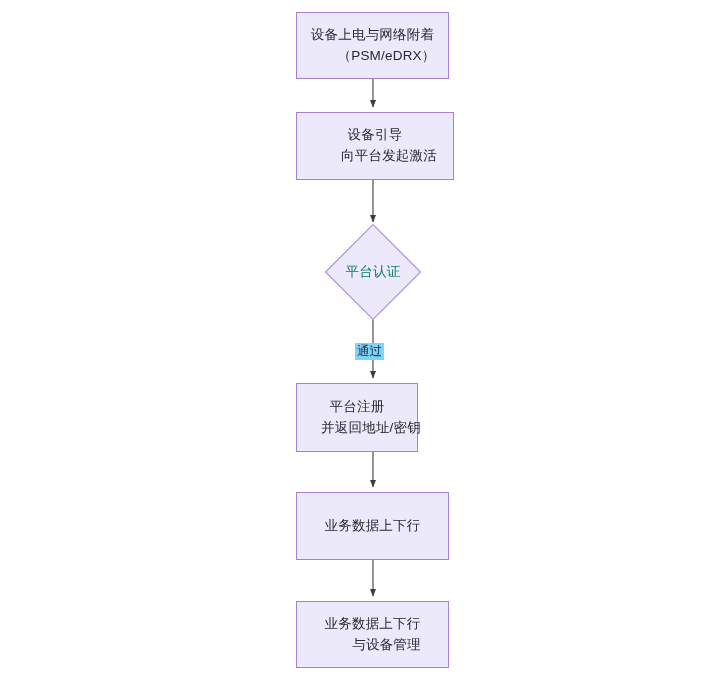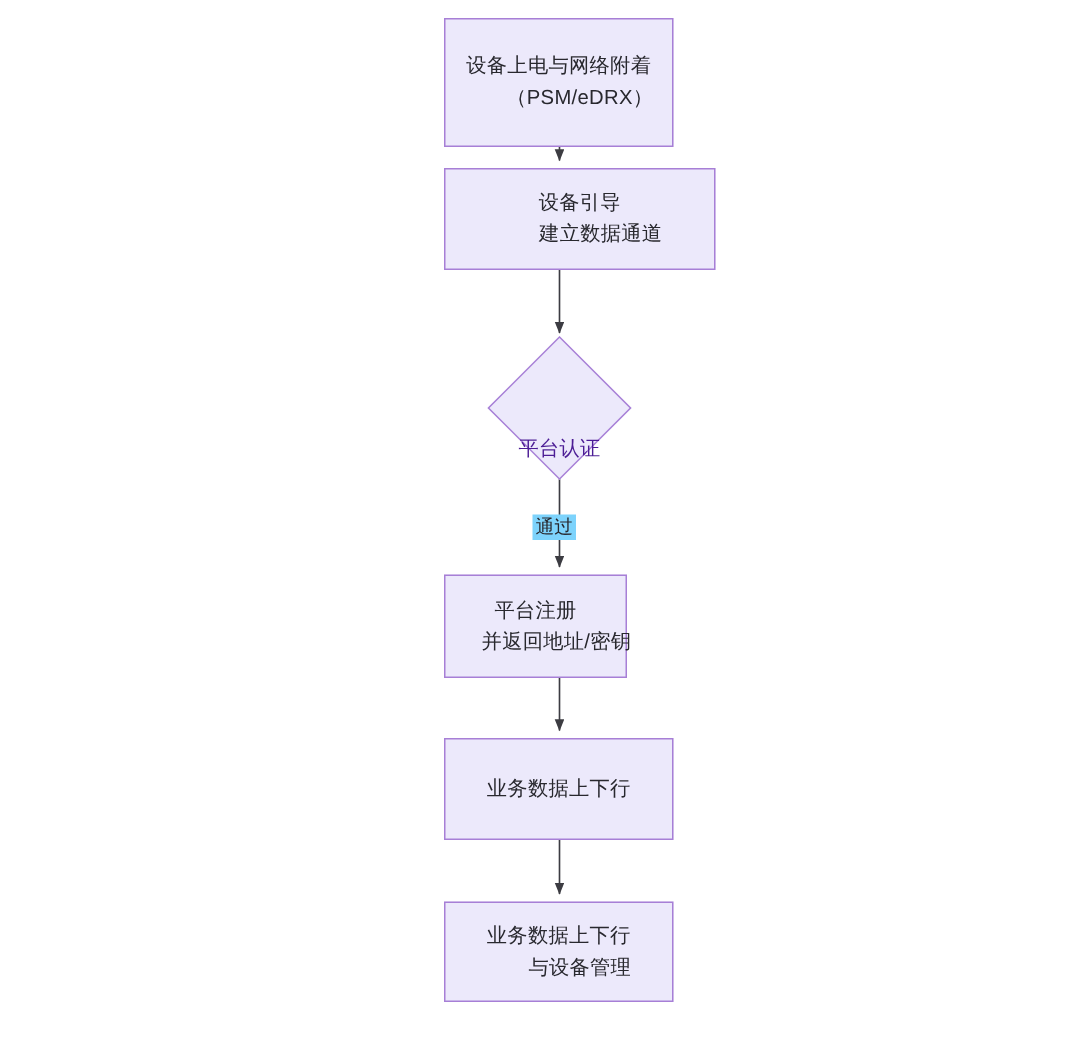--- a/index.html
+++ b/index.html
@@ -53,27 +53,26 @@
     box-sizing: border-box;
     background: #ece9fb;
     border: 1px solid #a77fd6;
     transform: rotate(45deg);
   }
   .decision-label {
     position: absolute;
     display: flex;
     align-items: center;
     justify-content: center;
-    color: #4c1d95;
+    color: #0f766e;
     font-size: 13.5px;
     line-height: 1.55;
     text-align: left;
     white-space: nowrap;
     letter-spacing: 0.2px;
-    margin-top: 27px;
   }
   .edge-label {
     position: absolute;
     background: #7dd3fc;
     color: #28282e;
     font-size: 12.5px;
     line-height: 1.2;
     padding: 1px 2px;
     white-space: nowrap;
     text-align: center;
@@ -95,28 +94,28 @@
 
     <line x1="373" y1="180" x2="373" y2="222" stroke="#3c3c42" stroke-width="1.1" marker-end="url(#arrowhead)"></line>
 
     <line x1="373" y1="318" x2="373" y2="378" stroke="#3c3c42" stroke-width="1.1" marker-end="url(#arrowhead)"></line>
 
     <line x1="373" y1="452" x2="373" y2="487" stroke="#3c3c42" stroke-width="1.1" marker-end="url(#arrowhead)"></line>
 
     <line x1="373" y1="560" x2="373" y2="596" stroke="#3c3c42" stroke-width="1.1" marker-end="url(#arrowhead)"></line>
   </svg>
 
-  <div class="node" style="left:296px; top:12px; width:153px; height:86px;">
+  <div class="node" style="left:296px; top:12px; width:153px; height:67px;">
     <span>设备上电与网络附着</span>
     <span class="line2">（PSM/eDRX）</span>
   </div>
 
-  <div class="node" style="left:296px; top:112px; width:181px; height:68px;">
+  <div class="node" style="left:296px; top:112px; width:158px; height:68px;">
     <span>设备引导</span>
-    <span class="line2">建立数据通道</span>
+    <span class="line2">向平台发起激活</span>
   </div>
 
   <div class="decision" style="left:339px; top:238px; width:68px; height:68px;"></div>
   <div class="decision-label" style="left:325px; top:256px; width:96px; height:32px;">
     <span>平台认证</span>
   </div>
 
   <div class="edge-label" style="left:355px; top:343px;">
     <span>通过</span>
   </div>

